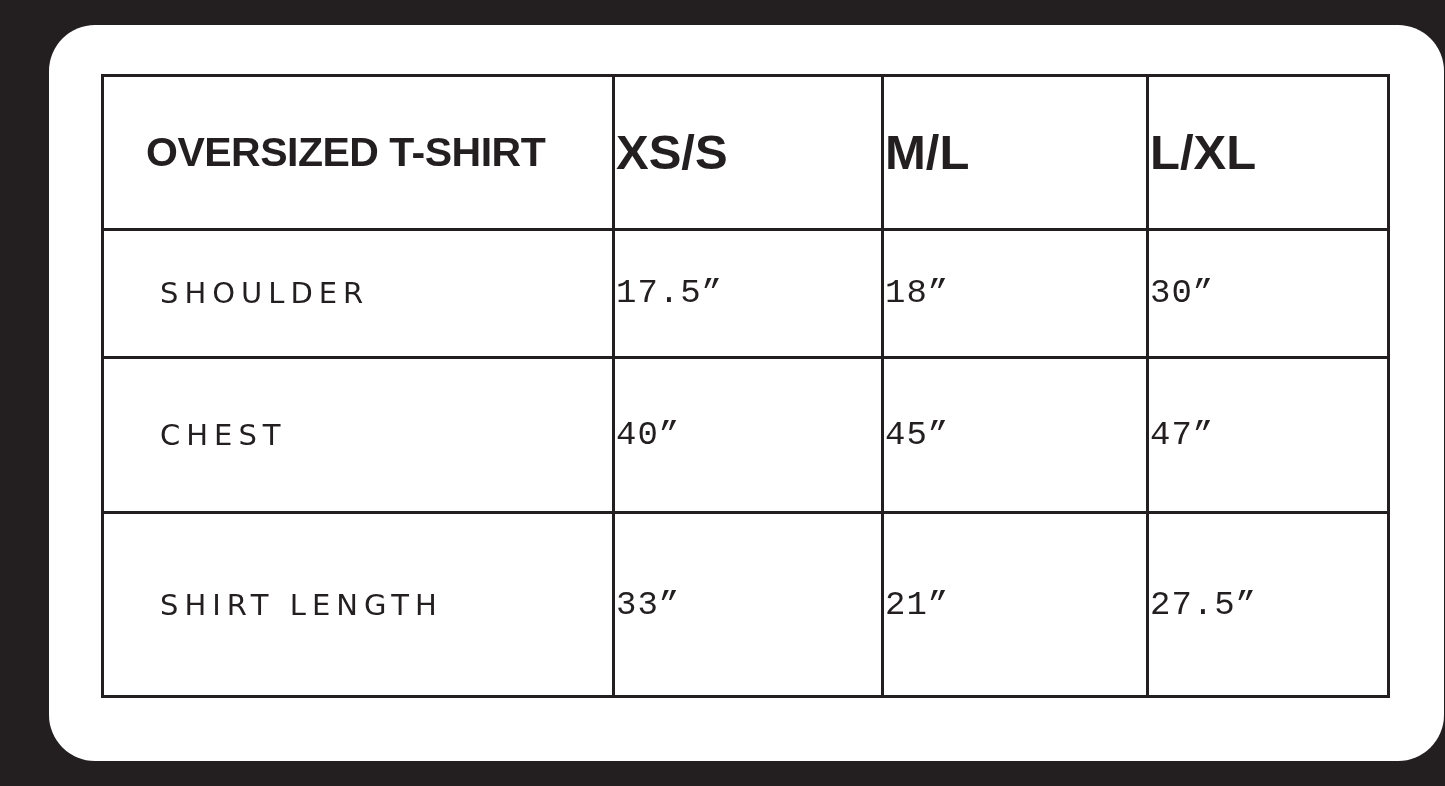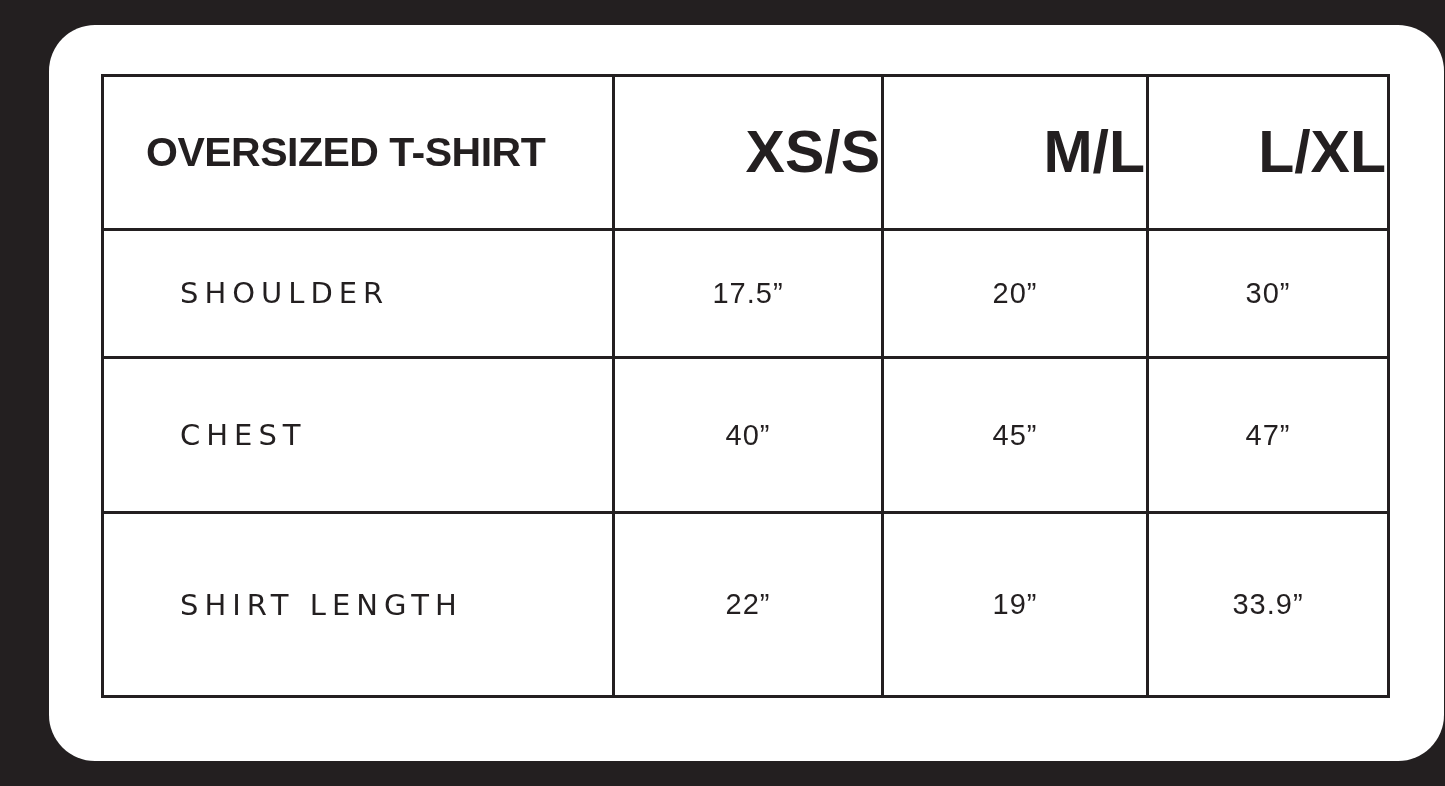--- a/index.html
+++ b/index.html
@@ -46,37 +46,37 @@
   th.title-cell {
     text-align: left;
     padding-left: 42px;
     font-family: "Liberation Sans", sans-serif;
     font-weight: bold;
     font-size: 41px;
     letter-spacing: -0.5px;
     transform: none;
   }
   th.size-cell {
-    text-align: right;
+    text-align: left;
     font-family: "Liberation Sans", sans-serif;
     font-weight: bold;
-    font-size: 59px;
+    font-size: 49px;
     letter-spacing: 0px;
   }
   td.label-cell {
     text-align: left;
-    padding-left: 76px;
+    padding-left: 56px;
     font-family: "DejaVu Sans", sans-serif;
     font-size: 29px;
     letter-spacing: 6px;
   }
   td.value-cell {
-    text-align: center;
-    font-family: Liberation Sans, sans-serif;
-    font-size: 29px;
+    text-align: left;
+    font-family: Liberation Mono, monospace;
+    font-size: 34px;
     letter-spacing: 1px;
   }
 </style>
 </head>
 <body>
 
 <div class="canvas">
   <div class="panel">
     <table class="size-chart">
       <colgroup>
@@ -88,31 +88,31 @@
       <tbody>
           <tr style="height:138px">
         <th class="title-cell">OVERSIZED T-SHIRT</th>
         <th class="size-cell">XS/S</th>
         <th class="size-cell">M/L</th>
         <th class="size-cell">L/XL</th>
       </tr>
       <tr style="height:115px">
         <td class="label-cell">SHOULDER</td>
         <td class="value-cell">17.5”</td>
-        <td class="value-cell">20”</td>
+        <td class="value-cell">18”</td>
         <td class="value-cell">30”</td>
       </tr>
       <tr style="height:139px">
         <td class="label-cell">CHEST</td>
         <td class="value-cell">40”</td>
         <td class="value-cell">45”</td>
         <td class="value-cell">47”</td>
       </tr>
       <tr style="height:165px">
         <td class="label-cell">SHIRT LENGTH</td>
-        <td class="value-cell">22”</td>
-        <td class="value-cell">19”</td>
-        <td class="value-cell">33.9”</td>
+        <td class="value-cell">33”</td>
+        <td class="value-cell">21”</td>
+        <td class="value-cell">27.5”</td>
       </tr>
     </tbody>
       </table>
   </div>
 </div>
 
 </body></html>

